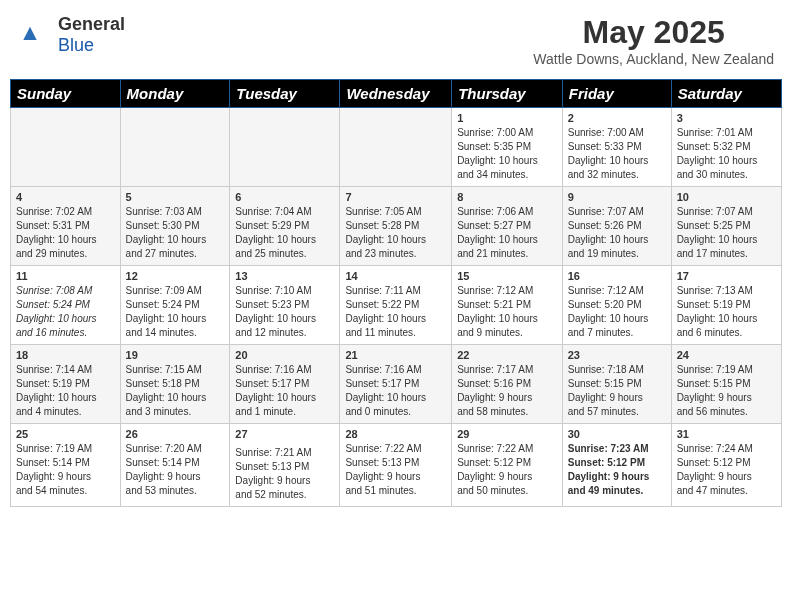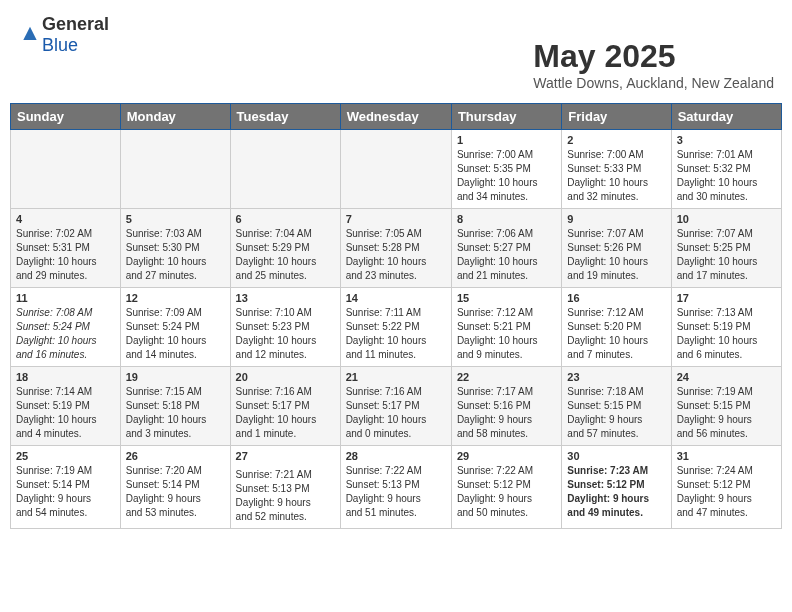--- a/index.html
+++ b/index.html
@@ -13,63 +13,63 @@
     .header {
       display: flex;
       justify-content: space-between;
       align-items: flex-start;
       margin-bottom: 8px;
       padding: 4px 8px;
     }
     .logo {
       display: flex;
       align-items: center;
-      gap: 2px;
+      gap: 18px;
     }
     .logo-text-general {
       font-size: 18px;
       font-weight: bold;
       color: #333;
     }
     .logo-text-blue {
       font-size: 18px;
       font-weight: normal;
       color: #1a5aab;
     }
     .logo-icon {
       width: 20px;
       height: 20px;
       margin-left: 2px;
     }
     .title-block {
-      text-align: left;
-      margin-top: 24px;
+      text-align: center;
     }
     .month-title {
       font-size: 32px;
       font-weight: bold;
       color: #333;
     }
     .location-title {
       font-size: 14px;
       color: #555;
     }
     .calendar {
       width: 100%;
       border-collapse: collapse;
       border: 1px solid #ccc;
     }
     .calendar th {
-      background-color: #737373;
+      background-color: #000000;
       color: #fff;
-      font-size: 13px;
+      font-size: 15px;
       font-weight: bold;
       text-align: left;
       padding: 5px 6px;
       border: 1px solid #1e5a9a;
+      font-style: italic;
     }
     .calendar td {
       vertical-align: top;
       padding: 4px 5px;
       border: 1px solid #ccc;
       font-size: 10px;
       color: #333;
       width: 113px;
       min-height: 80px;
       background: #fff;

